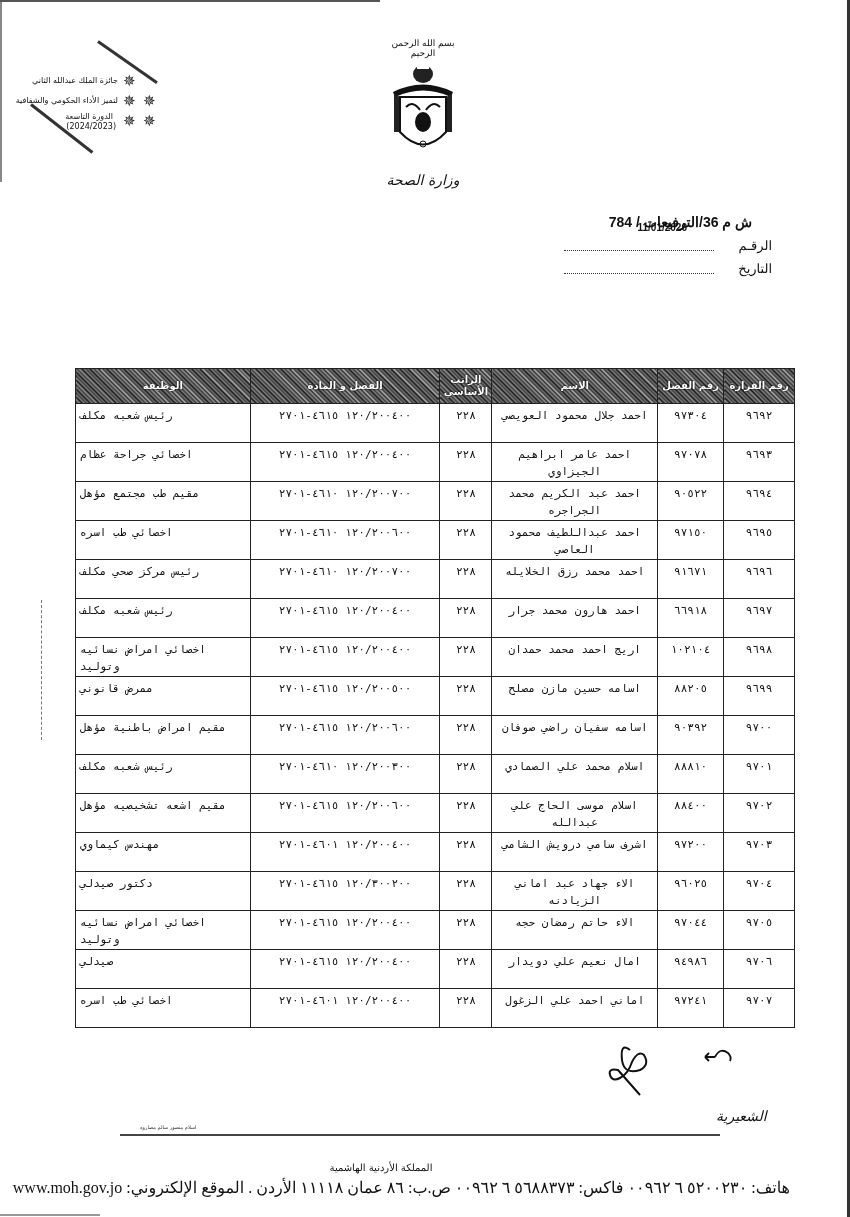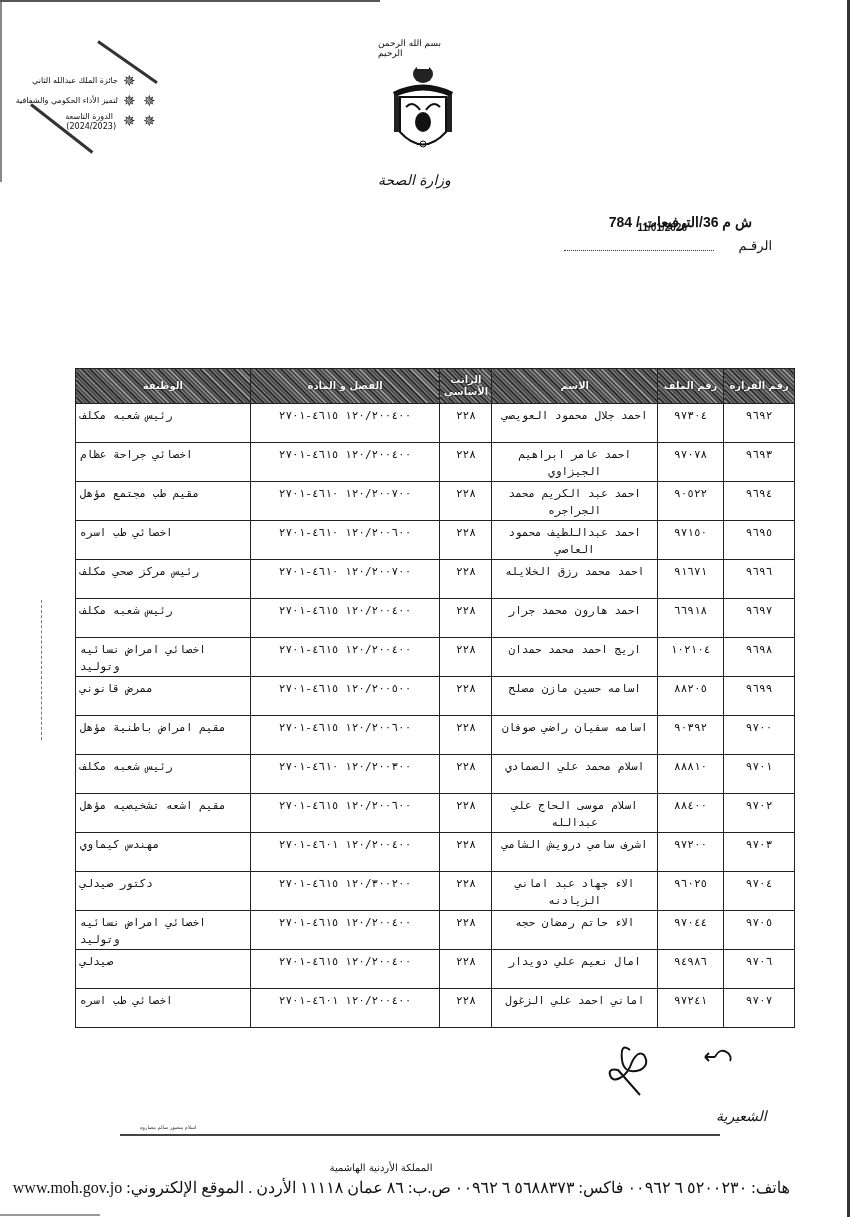--- a/index.html
+++ b/index.html
@@ -10,21 +10,21 @@
   .leftedge { left:0; top:2px; width:2px; height:180px; background:#888; }
   .rightedge { right:0; top:0; width:3px; height:1217px; background:#333; }
 
   
   .award { left:28px; top:40px; width:150px; height:100px; }
   .award .strip { position:absolute; height:3px; background:#333; transform-origin:left center; }
   .award .line { position:absolute; font-size:8px; direction:rtl; white-space:nowrap; }
   .award .star { position:absolute; font-size:15px; line-height:15px; }
 
   
-  .crest { left:378px; top:38px; width:90px; height:160px; text-align:left; }
+  .crest { left:378px; top:38px; width:90px; height:160px; text-align:center; }
   .crest .basmala { font-size:9px; direction:rtl; font-family:"DejaVu Serif", serif; }
   .crest svg { display:block; margin:4px auto 0; }
   .crest .ministry { font-size:14px; direction:rtl; font-family:"DejaVu Serif", serif; margin-top:10px; font-style:italic; }
 
   
   .ref { right:78px; top:214px; width:260px; direction:rtl; font-family:"Liberation Sans", sans-serif; }
   .ref .refno { font-size:14px; font-weight:bold; text-align:right; margin-right:20px; }
   .ref .row { position:relative; height:23px; font-size:13px; }
   .ref .row .lbl { position:absolute; right:0; top:8px; }
   .ref .row .dots { position:absolute; right:58px; top:20px; width:150px; border-bottom:1px dotted #333; }
@@ -89,35 +89,39 @@
   <div class="ministry">وزارة الصحة</div>
 </div>
 
 <div class="abs ref">
   <div class="refno">ش م 36/الترفيعات / 784</div>
   <div class="row">
     <span class="lbl">الرقـم</span>
     <span class="val">11/01/2026</span>
     <span class="dots"></span>
   </div>
+  <div class="row">
+    <span class="lbl">التاريخ</span>
+    <span class="dots"></span>
+  </div>
 </div>
 
 <table class="main">
   <colgroup>
     <col style="width:71px">
       <col style="width:66px">
       <col style="width:166px">
       <col style="width:52px">
       <col style="width:190px">
       <col style="width:175px">
   </colgroup>
   <thead>
     <tr>
       <th>رقم القرارة</th>
-      <th>رقم الملف</th>
+      <th>رقم الفصل</th>
       <th>الاسم</th>
       <th>الراتب الأساسي</th>
       <th>الفصل و المادة</th>
       <th>الوظيفة</th>
     </tr>
   </thead>
   <tbody id="tbody">
       <tr>
         <td class="num">٩٦٩٢</td>
         <td class="num">٩٧٣٠٤</td>

